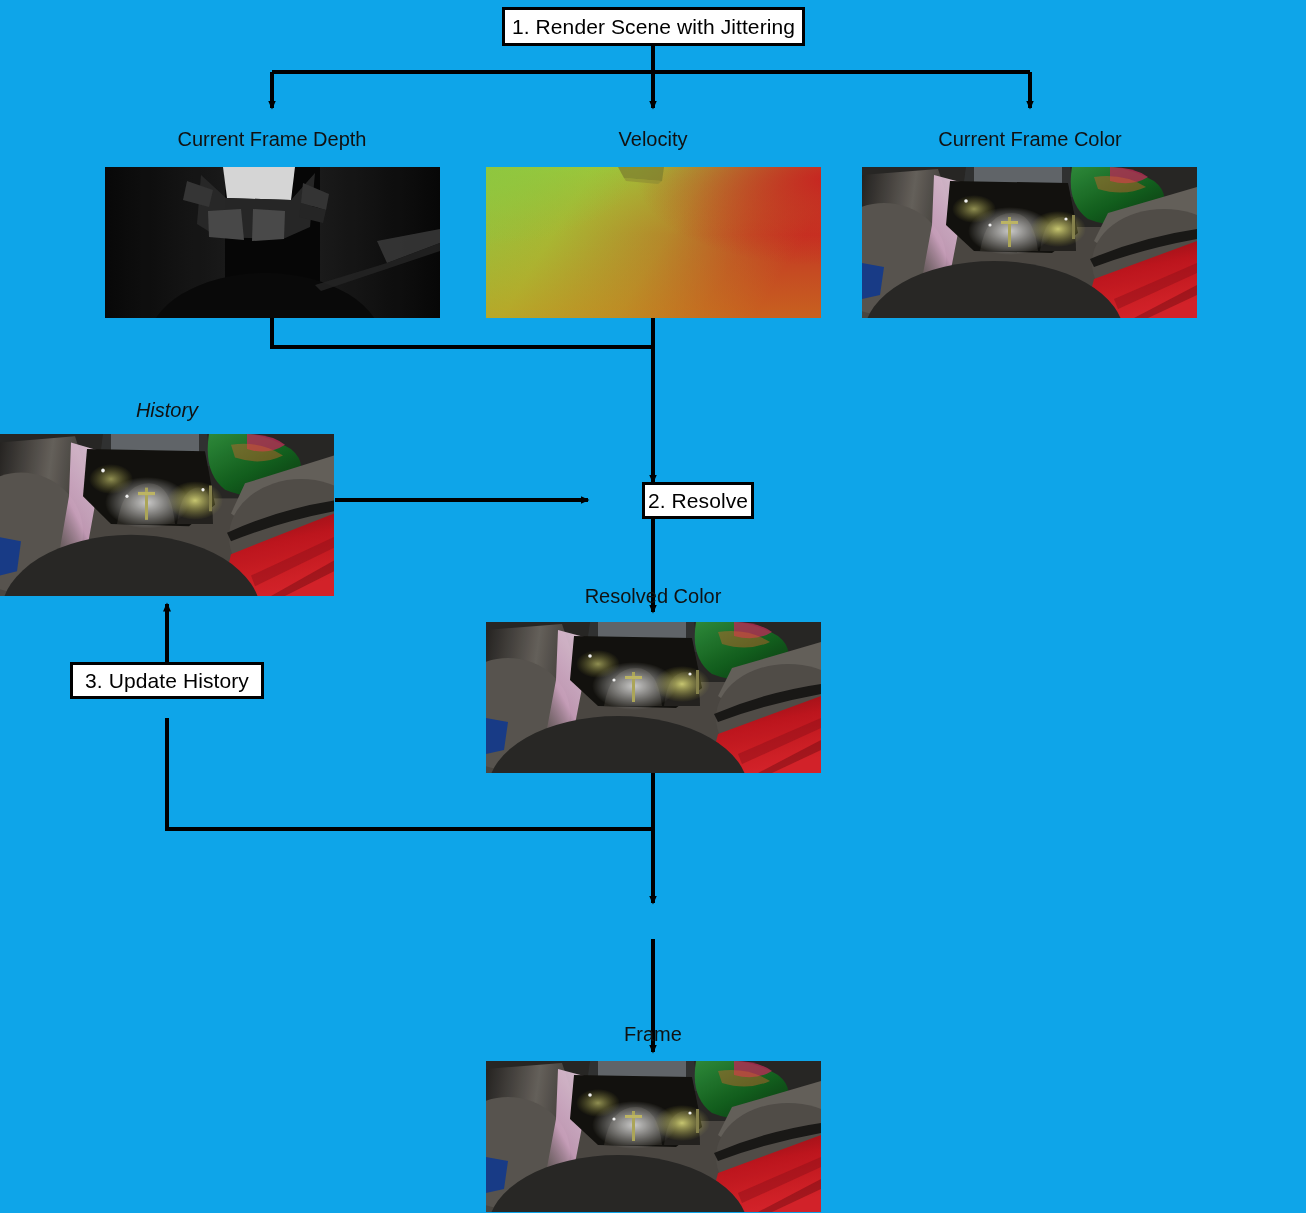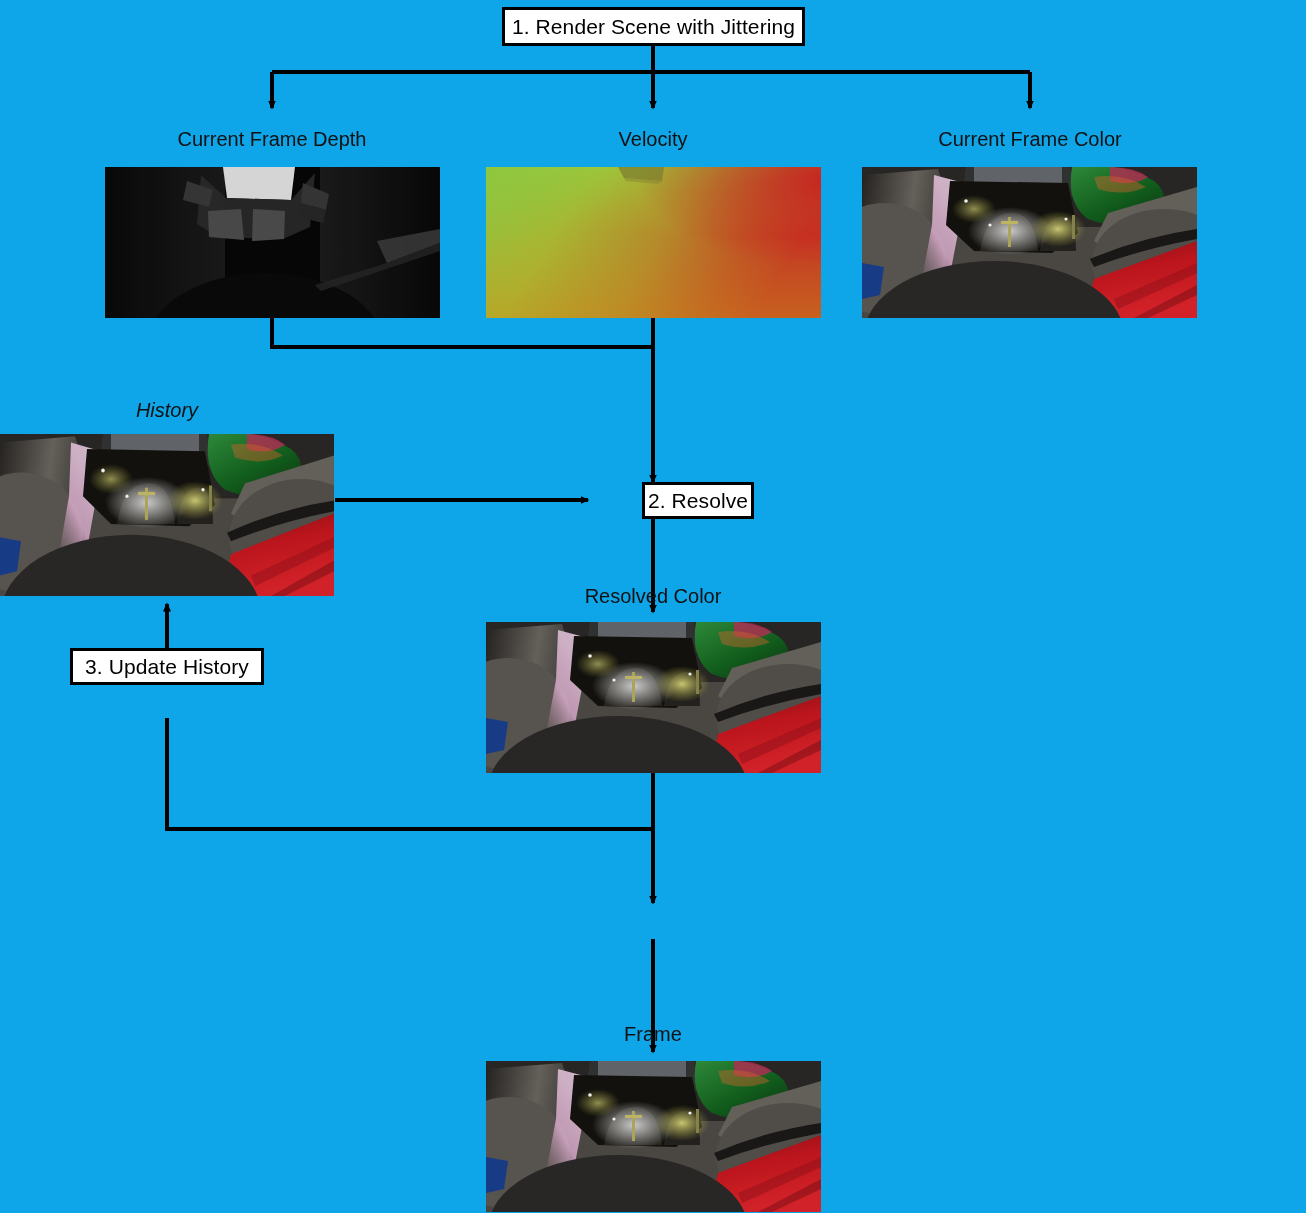--- a/index.html
+++ b/index.html
@@ -101,21 +101,21 @@
   </svg>
 
   <div class="node-box" style="left:502px; top:7px; width:303px; height:39px;">
     <span>1. Render Scene with Jittering</span>
   </div>
 
   <div class="node-box" style="left:598px; top:482px; width:112px; height:37px;margin-left:44px;">
     <span>2. Resolve</span>
   </div>
 
-  <div class="node-box" style="left:70px; top:648px; width:194px; height:37px;">
+  <div class="node-box" style="left:70px; top:662px; width:194px; height:37px;">
     <span>3. Update History</span>
   </div>
 
 
   <div class="caption" style="left:122px; top:128px; width:300px;">Current Frame Depth</div>
   <div class="caption" style="left:503px; top:128px; width:300px;">Velocity</div>
   <div class="caption" style="left:880px; top:128px; width:300px;">Current Frame Color</div>
   <div class="caption" style="left:17px; top:399px; width:300px;font-style:italic;">History</div>
   <div class="caption" style="left:503px; top:1023px; width:300px;">Frame</div>
   <div class="caption" style="left:503px; top:585px; width:300px;">Resolved Color</div>

